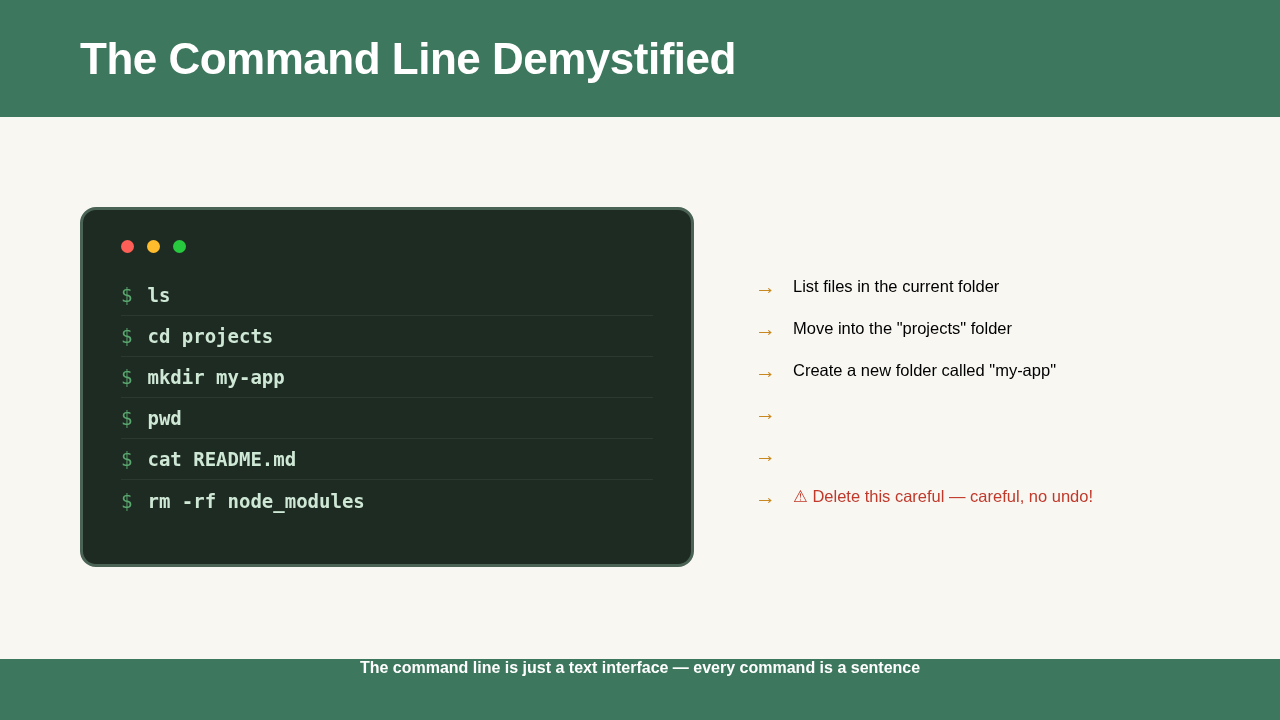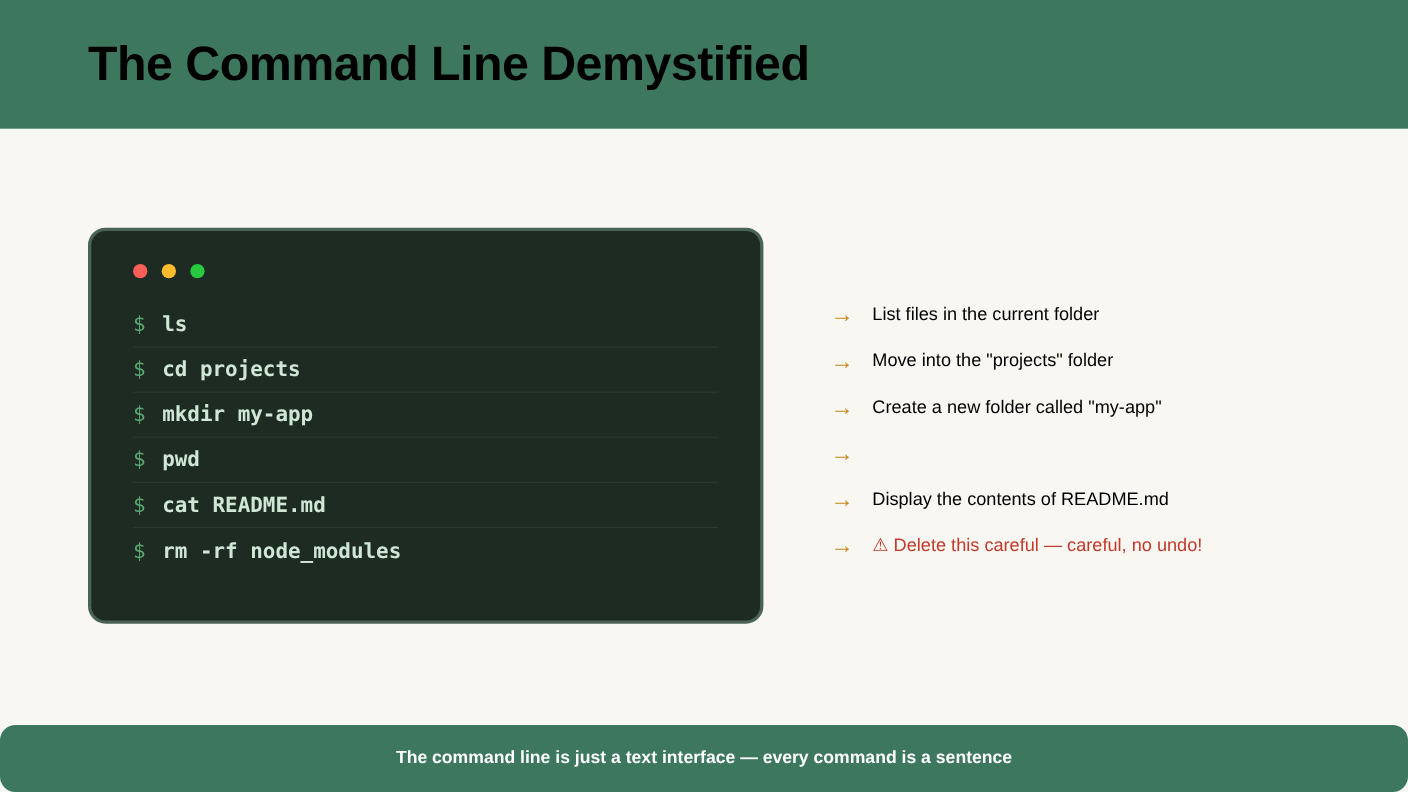--- a/index.html
+++ b/index.html
@@ -21,21 +21,21 @@
     position: absolute;
     top: 0; left: 0;
     width: 1280px;
     height: 117px;
     background: #3d785e;
     display: flex;
     align-items: center;
   }
   .header-title {
     margin-left: 80px;
-    color: #000000;
+    color: #ffffff;
     font-size: 44px;
     font-weight: 800;
     letter-spacing: -0.5px;
     line-height: 1;
     white-space: nowrap;
   }
 
   
   .stage {
     position: absolute;
@@ -122,23 +122,22 @@
 
   
   .footer {
     position: absolute;
     left: 0;
     top: 659px;
     width: 1280px;
     height: 61px;
     background: #3d785e;
     display: flex;
-    align-items: center;
+    align-items: flex-start;
     justify-content: center;
-    border-radius: 14px;
   }
   .footer-text {
     color: #ffffff;
     font-size: 16px;
     font-weight: bold;
     white-space: nowrap;
   }
 </style>
 </head>
 <body>
@@ -195,21 +194,20 @@
     </div>
     <div class="explain-row">
       <span class="explain-arrow">→</span>
       <span class="explain-text">Create a new folder called "my-app"</span>
     </div>
     <div class="explain-row">
       <span class="explain-arrow">→</span>
     </div>
     <div class="explain-row">
       <span class="explain-arrow">→</span>
-      <span class="explain-text">Display the contents of README.md</span>
     </div>
     <div class="explain-row danger">
       <span class="explain-arrow">→</span>
       <span class="explain-text">⚠ Delete this careful — careful, no undo!</span>
     </div>
   </div>
 
 </div>
 
 <div class="footer">

